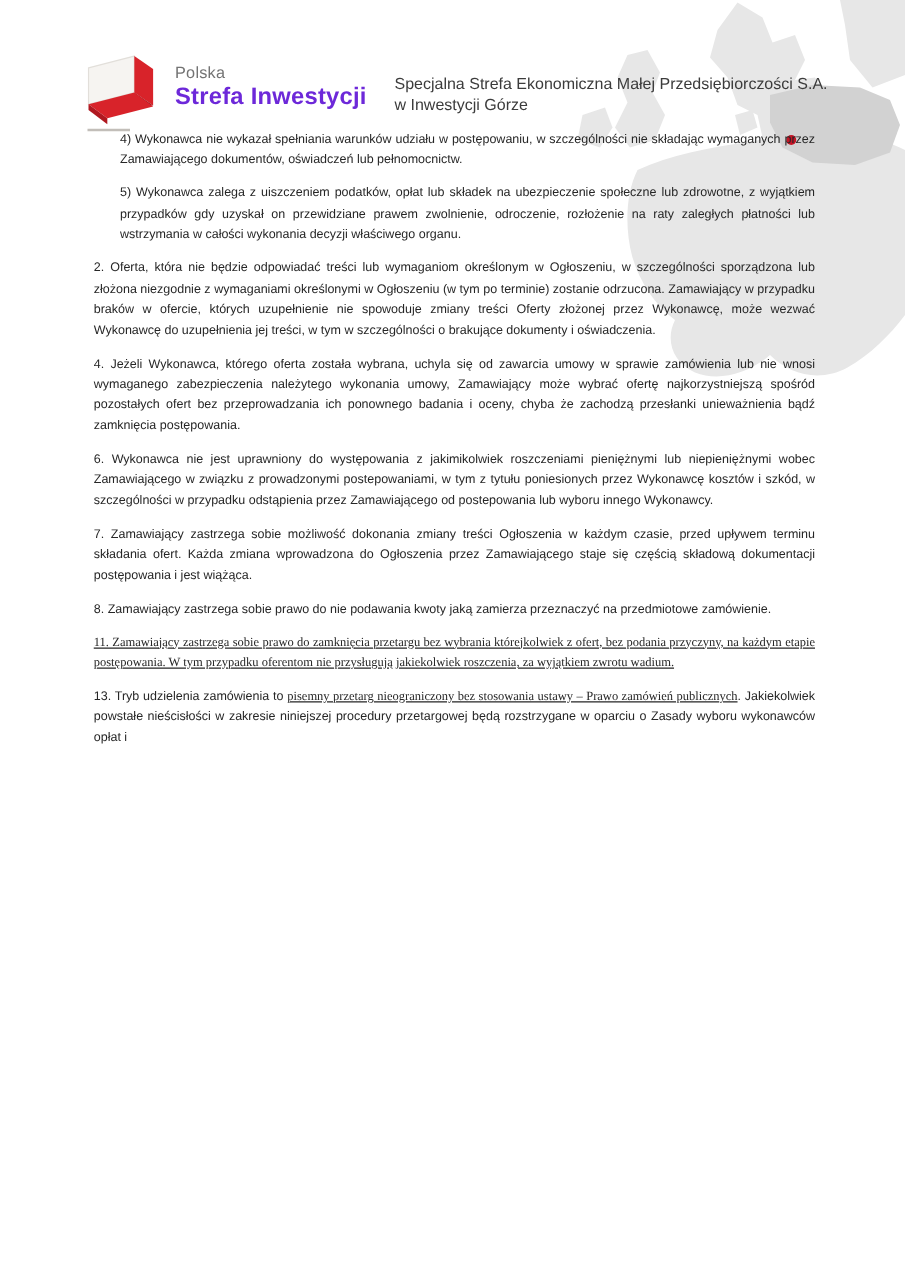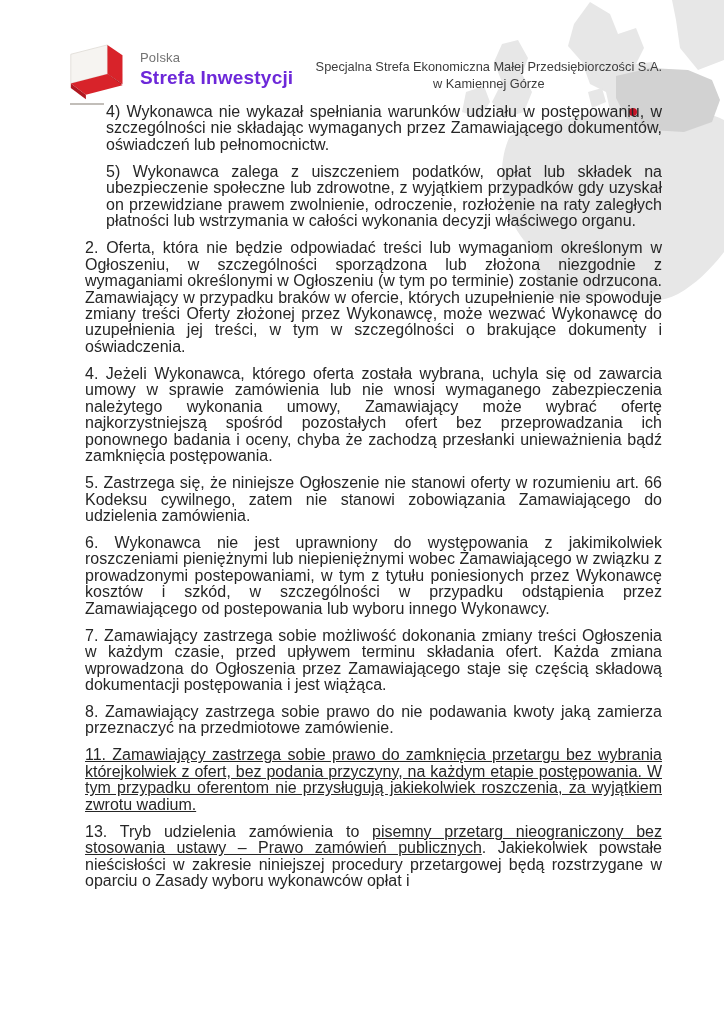--- a/index.html
+++ b/index.html
@@ -18,31 +18,31 @@
   }
   
   .header{position:absolute;top:0;left:0;right:0;height:106px;z-index:2;}
   .logo{position:absolute;left:68px;top:42px;width:230px;height:64px;}
   .flag{position:absolute;left:0;top:0;width:62px;height:64px;}
   .logo-ground{position:absolute;left:2px;top:61px;width:34px;height:2px;background:#c2beb9;}
   .logo-text{position:absolute;left:72px;top:8px;line-height:1.25;}
   .logo-line1{font-size:13px;color:#737373;letter-spacing:.2px;}
   .logo-line2{font-size:19px;font-weight:bold;color:#6d28d9;letter-spacing:.2px;}
   .org{
-    position:absolute;right:62px;top:58px;text-align:center;
+    position:absolute;right:62px;top:58px;text-align:left;
     font-size:12.8px;color:#3c3c3c;line-height:17px;
   }
   
   .doc-body{
-    position:absolute;left:85px;top:104px;width:577px;z-index:1;
-    font-size:16px;line-height:16.45px;text-align:justify;color:#262626;
+    position:absolute;left:75px;top:104px;width:577px;z-index:1;
+    font-size:10px;line-height:16.45px;text-align:justify;color:#262626;
   }
   .doc-body p{margin:0 0 10.5px 0;}
   .doc-body p.indent{margin-left:21px;}
-  .doc-body .u{text-decoration:underline;}
+  .doc-body .u{text-decoration:underline;font-family:Liberation Serif, serif;}
   
   .footer{position:absolute;left:0;right:0;bottom:0;height:50px;z-index:2;}
 </style>
 </head>
 <body>
 
 <div class="page">
 
   <svg class="map-bg" viewBox="0 0 284 310" aria-hidden="true">
     <g fill="#e7e7e7">
@@ -75,30 +75,29 @@
         <path d="M3,43 L19,55 L19,60 L3,48 Z" fill="#b01820"></path>
       </svg>
       <div class="logo-ground"></div>
       <div class="logo-text">
         <div class="logo-line1">Polska</div>
         <div class="logo-line2">Strefa Inwestycji</div>
       </div>
     </div>
     <div class="org">
       <div>Specjalna Strefa Ekonomiczna Małej Przedsiębiorczości S.A.</div>
-      <div>w Kamiennej Górze</div>
+      <div>w Inwestycji Górze</div>
     </div>
   </div>
 
   <div class="doc-body">
       <p class="para indent"><span>4) Wykonawca nie wykazał spełniania warunków udziału w postępowaniu, w szczególności nie składając wymaganych przez Zamawiającego dokumentów, oświadczeń lub pełnomocnictw.</span></p>
       <p class="para indent"><span>5) Wykonawca zalega z uiszczeniem podatków, opłat lub składek na ubezpieczenie społeczne lub zdrowotne, z wyjątkiem przypadków gdy uzyskał on przewidziane prawem zwolnienie, odroczenie, rozłożenie na raty zaległych płatności lub wstrzymania w całości wykonania decyzji właściwego organu.</span></p>
       <p class="para"><span>2. Oferta, która nie będzie odpowiadać treści lub wymaganiom określonym w Ogłoszeniu, w szczególności sporządzona lub złożona niezgodnie z wymaganiami określonymi w Ogłoszeniu (w tym po terminie) zostanie odrzucona. Zamawiający w przypadku braków w ofercie, których uzupełnienie nie spowoduje zmiany treści Oferty złożonej przez Wykonawcę, może wezwać Wykonawcę do uzupełnienia jej treści, w tym w szczególności o brakujące dokumenty i oświadczenia.</span></p>
       <p class="para"><span>4. Jeżeli Wykonawca, którego oferta została wybrana, uchyla się od zawarcia umowy w sprawie zamówienia lub nie wnosi wymaganego zabezpieczenia należytego wykonania umowy, Zamawiający może wybrać ofertę najkorzystniejszą spośród pozostałych ofert bez przeprowadzania ich ponownego badania i oceny, chyba że zachodzą przesłanki unieważnienia bądź zamknięcia postępowania.</span></p>
-      <p class="para"><span>5. Zastrzega się, że niniejsze Ogłoszenie nie stanowi oferty w rozumieniu art. 66 Kodeksu cywilnego, zatem nie stanowi zobowiązania Zamawiającego do udzielenia zamówienia.</span></p>
       <p class="para"><span>6. Wykonawca nie jest uprawniony do występowania z jakimikolwiek roszczeniami pieniężnymi lub niepieniężnymi wobec Zamawiającego w związku z prowadzonymi postepowaniami, w tym z tytułu poniesionych przez Wykonawcę kosztów i szkód, w szczególności w przypadku odstąpienia przez Zamawiającego od postepowania lub wyboru innego Wykonawcy.</span></p>
       <p class="para"><span>7. Zamawiający zastrzega sobie możliwość dokonania zmiany treści Ogłoszenia w każdym czasie, przed upływem terminu składania ofert. Każda zmiana wprowadzona do Ogłoszenia przez Zamawiającego staje się częścią składową dokumentacji postępowania i jest wiążąca.</span></p>
       <p class="para"><span>8. Zamawiający zastrzega sobie prawo do nie podawania kwoty jaką zamierza przeznaczyć na przedmiotowe zamówienie.</span></p>
       <p class="para"><span class="u">11. Zamawiający zastrzega sobie prawo do zamknięcia przetargu bez wybrania którejkolwiek z ofert, bez podania przyczyny, na każdym etapie postępowania. W tym przypadku oferentom nie przysługują jakiekolwiek roszczenia, za wyjątkiem zwrotu wadium.</span></p>
       <p class="para"><span>13. Tryb udzielenia zamówienia to </span><span class="u">pisemny przetarg nieograniczony bez stosowania ustawy – Prawo zamówień publicznych</span><span>. Jakiekolwiek powstałe nieścisłości w zakresie niniejszej procedury przetargowej będą rozstrzygane w oparciu o Zasady wyboru wykonawców opłat i</span></p>
     </div>
 
   <div class="footer">
     
     

